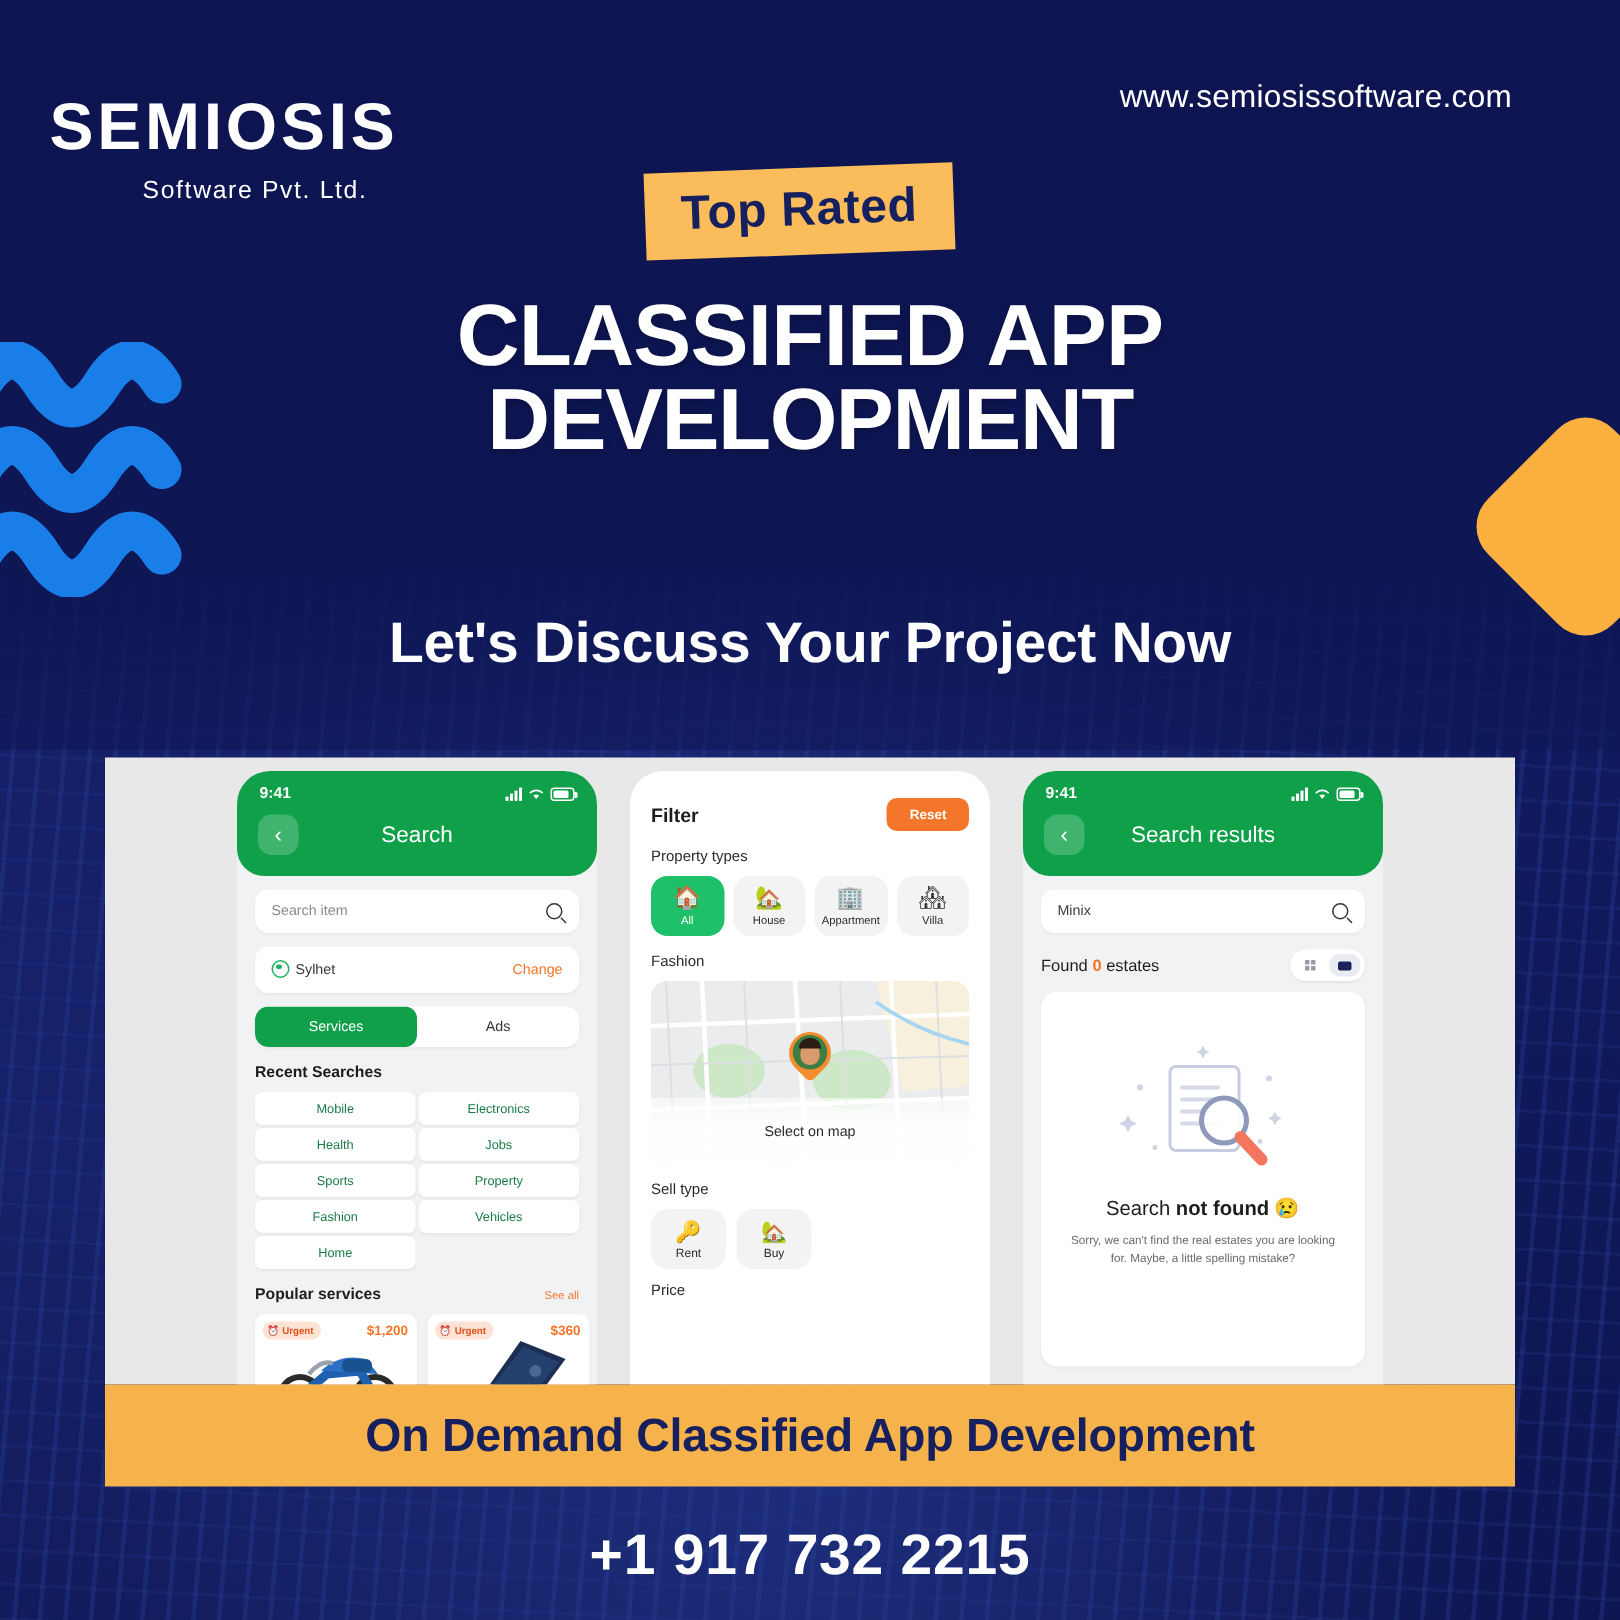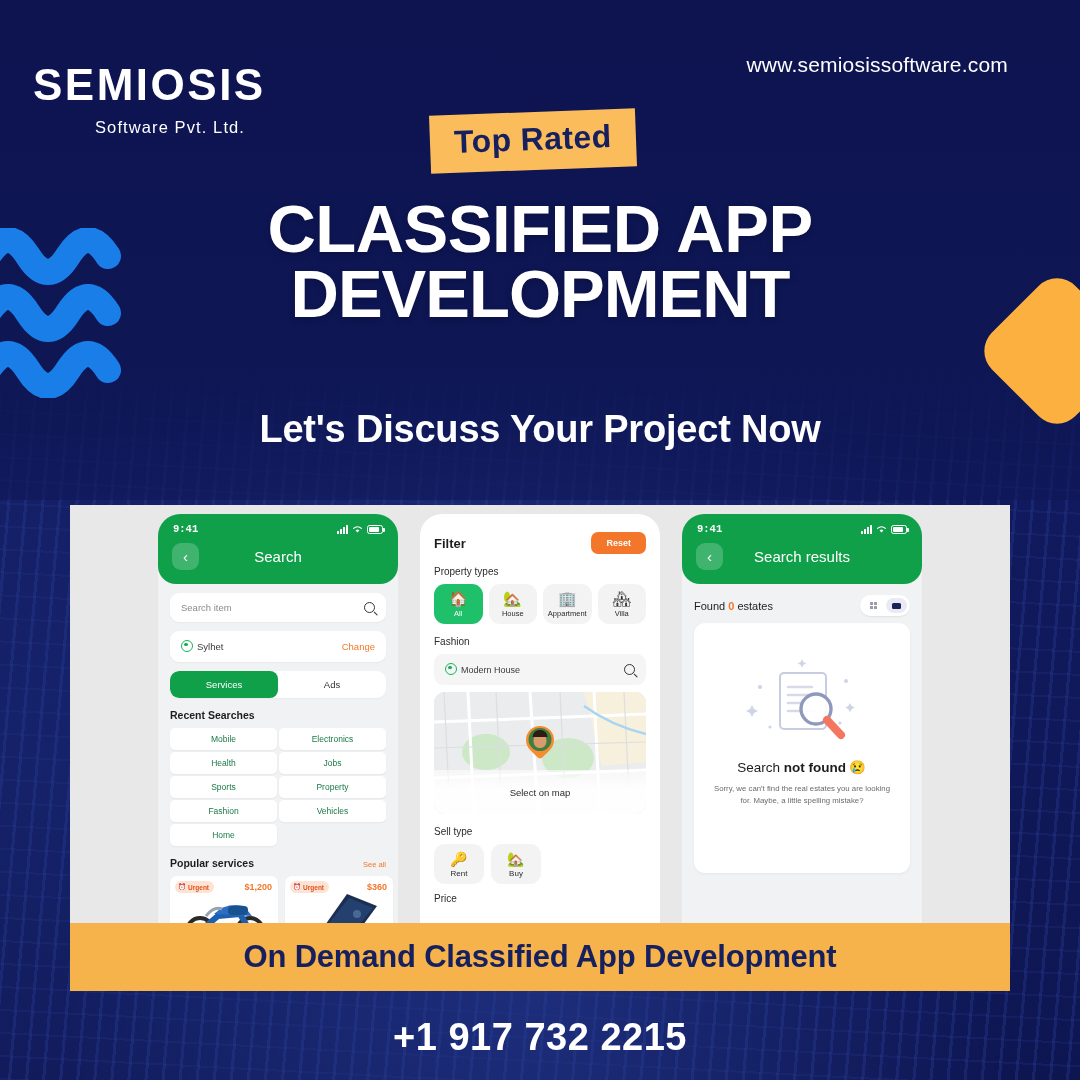--- a/index.html
+++ b/index.html
@@ -56,21 +56,21 @@
     background: #fbbd5c; color: #16205e;
     font-size: 32px; font-weight: 700; letter-spacing: .4px;
     padding: 9px 24px 12px 24px;
     transform: rotate(-2.1deg);
   }
 
   
   .headline {
     position: absolute; left: 0; right: 0; top: 196px;
     text-align: center; color: #fff;
-    font-size: 67px; font-weight: 700; line-height: .97;
+    font-size: 58px; font-weight: 700; line-height: .97;
     letter-spacing: -.5px;
     text-shadow: 0 2px 6px rgba(0,0,0,.22);
   }
   .headline .l2 { display: block; letter-spacing: -1px; }
   .subhead {
     position: absolute; left: 0; right: 0; top: 408px;
     text-align: center; color: #ffffff;
     font-size: 38px; font-weight: 700; letter-spacing: -.2px;
   }
 
@@ -89,21 +89,21 @@
     border-radius: 22px;
     overflow: hidden;
     position: relative;
     flex: 0 0 auto;
   }
   .phone.white { background: #ffffff; border-radius: 22px; }
 
   
   .statusbar {
     display: flex; align-items: center; justify-content: space-between;
-    padding: 9px 15px 2px 15px; color: #fff; font-size: 10.5px; font-weight: 600; font-family: Liberation Mono, monospace;
+    padding: 9px 15px 2px 15px; color: #fff; font-size: 10.5px; font-weight: 600;
   }
   .status-icons { display: flex; align-items: center; gap: 4px; }
   .ic-signal { display:flex; align-items:flex-end; gap:1px; height:9px; }
   .ic-signal i { width:2px; background:#fff; border-radius:.5px; display:block; }
   .ic-signal i:nth-child(1){height:3px}.ic-signal i:nth-child(2){height:5px}
   .ic-signal i:nth-child(3){height:7px}.ic-signal i:nth-child(4){height:9px}
   .ic-batt { width:16px; height:9px; border:1.3px solid #fff; border-radius:2.5px; position:relative; }
   .ic-batt:after{content:"";position:absolute;right:-3px;top:2.5px;width:1.6px;height:4px;background:#fff;border-radius:0 1px 1px 0}
   .ic-batt i{position:absolute;left:1px;top:1px;bottom:1px;width:10px;background:#fff;border-radius:1px;display:block}
 
@@ -422,27 +422,20 @@
         <span class="emo">🏢</span>
         <span>Appartment</span>
       </div>
       <div class="ptype">
         <span class="emo">🏘</span>
         <span>Villa</span>
       </div>
     </div>
 
     <div class="f-label">Fashion</div>
-    <div class="loc-card">
-      <span class="loc-left">
-        <span class="pin"></span>
-        <span>Modern House</span>
-      </span>
-      <span class="mag"></span>
-    </div>
 
     <div class="mapbox">
       <svg class="map-canvas" viewBox="0 0 212 122">
         <rect width="212" height="122" fill="#ebecee"></rect>
         <path d="M150 0 L212 0 L212 70 L168 74 Z" fill="#f6f0dc"></path>
         <path d="M0 96 L40 92 L60 122 L0 122 Z" fill="#f2efe2"></path>
         <ellipse cx="52" cy="60" rx="24" ry="18" fill="#cde8c6"></ellipse>
         <ellipse cx="134" cy="66" rx="26" ry="20" fill="#cde8c6"></ellipse>
         <ellipse cx="86" cy="112" rx="16" ry="10" fill="#cde8c6"></ellipse>
         <g stroke="#ffffff" stroke-width="3" fill="none">
@@ -505,20 +498,24 @@
               <i></i>
             </span>
         </span>
       </div>
       <div class="g-head-row">
         <div class="back-btn">‹</div>
         <div class="g-title">Search results</div>
       </div>
     </div>
 
+    <div class="card">
+      <span>Minix</span>
+      <span class="mag"></span>
+    </div>
 
     <div class="found">
       <span class="found-txt"><span>Found </span><b>0</b><span> estates</span></span>
       <span class="toggle">
         <span class="tg">
             <span class="dots">
               <i></i>
               <i></i>
               <i></i>
               <i></i>

